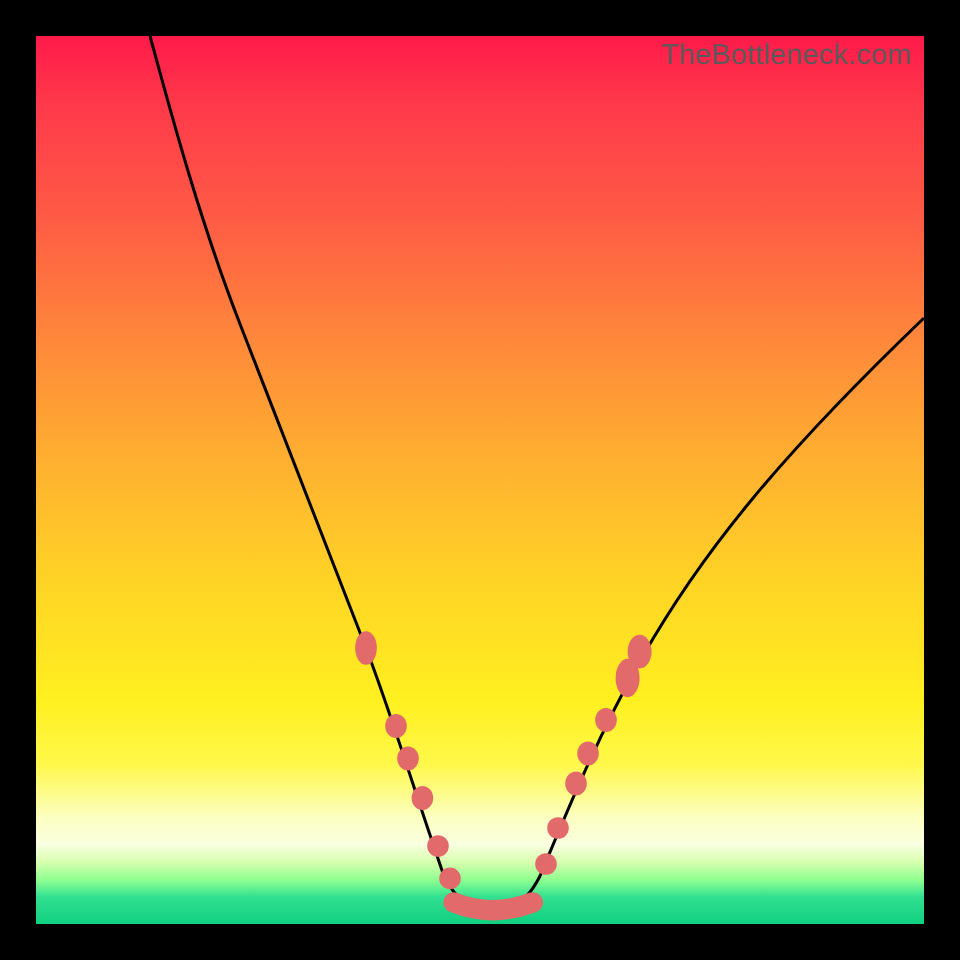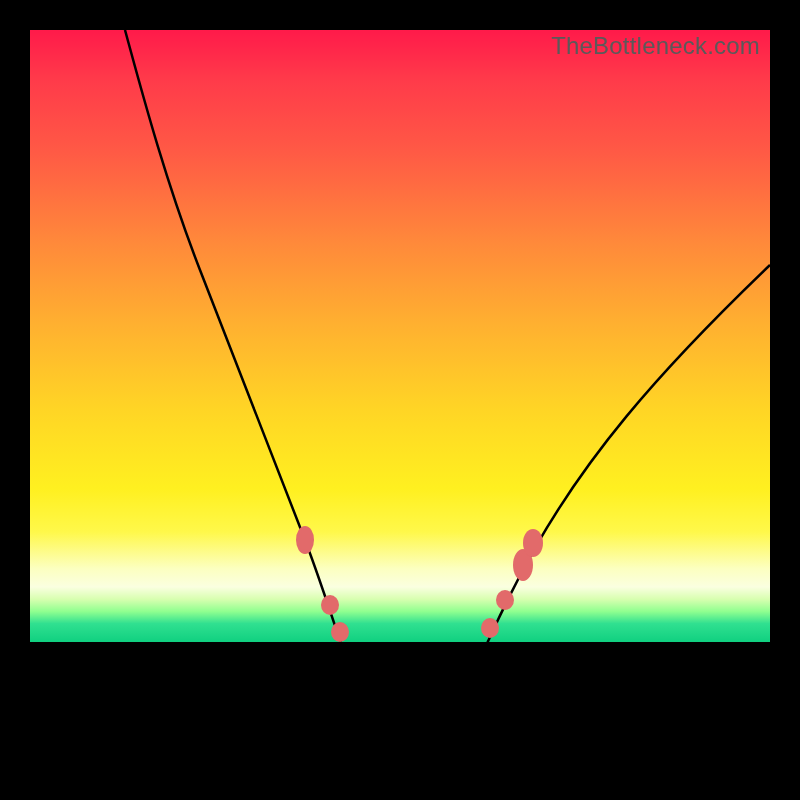--- a/index.html
+++ b/index.html
@@ -8,21 +8,21 @@
     width: 800px;
     height: 800px;
     background: #000;
     overflow: hidden;
   }
   .frame {
     position: absolute;
     left: 30px;
     top: 30px;
     width: 740px;
-    height: 612px;
+    height: 740px;
     background: linear-gradient(to bottom,
       #ff1a4a 0%,
       #ff3a4a 8%,
       #ff5a45 20%,
       #ff8a3a 35%,
       #ffb030 48%,
       #ffd525 62%,
       #fff020 75%,
       #fff84a 82%,
       #fcffc0 88%,

